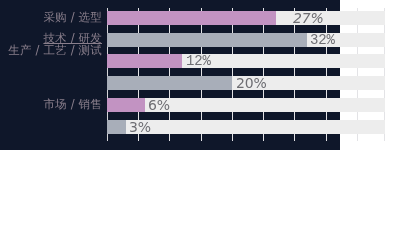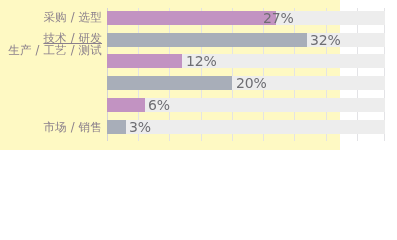--- a/index.html
+++ b/index.html
@@ -10,21 +10,21 @@
   body {
     width: 397px;
     height: 150px;
     font-family: "DejaVu Sans", "Liberation Sans", sans-serif;
     overflow: hidden;
   }
   #chart-root {
     position: relative;
     width: 340px;
     height: 150px;
-    background: #fef9c3;
+    background: #0f172a;
   }
   
   #plot-area {
     position: absolute;
     left: 107px;
     top: 8px;
     width: 278px;
     height: 133px;
   }
   .gridline {
@@ -96,52 +96,52 @@
 </style>
 </head>
 <body>
 
 <div id="chart-root">
 
   <div id="cat-axis">
     <div class="cat-label" style="top:2px;">采购 / 选型</div>
     <div class="cat-label" style="top:23px;text-decoration:underline;">技术 / 研发</div>
     <div class="cat-label" style="top:35px;">生产 / 工艺 / 测试</div>
-    <div class="cat-label" style="top:89px;margin-top:23px;">市场 / 销售</div>
+    <div class="cat-label" style="top:89px;">市场 / 销售</div>
   </div>
 
   <div id="plot-area">
 
     <div class="axis-line"></div>
     <div class="gridline" style="left:31px;"></div>
     <div class="gridline" style="left:62px;"></div>
     <div class="gridline" style="left:94px;"></div>
     <div class="gridline" style="left:125px;"></div>
     <div class="gridline" style="left:156px;"></div>
     <div class="gridline" style="left:187px;"></div>
     <div class="gridline" style="left:219px;"></div>
     <div class="gridline" style="left:250px;"></div>
     <div class="gridline" style="left:277px;"></div>
 
     <div class="row" style="top:3px;">
       <div class="track"></div>
       <div class="bar pink" style="width:169px;"></div>
-      <div class="value-label" style="left:156px;">27%</div>
+      <div class="value-label" style="left:186px;font-style:italic;">27%</div>
     </div>
 
-    <div class="row" style="top:25px;">
+    <div class="row" style="top:25px;font-family:Liberation Mono, monospace;">
       <div class="track"></div>
       <div class="bar gray" style="width:200px;"></div>
       <div class="value-label" style="left:203px;">32%</div>
     </div>
 
     <div class="row" style="top:46px;">
       <div class="track"></div>
       <div class="bar pink" style="width:75px;"></div>
-      <div class="value-label" style="left:79px;">12%</div>
+      <div class="value-label" style="left:79px;font-family:Liberation Mono, monospace;">12%</div>
     </div>
 
     <div class="row" style="top:68px;">
       <div class="track"></div>
       <div class="bar gray" style="width:125px;"></div>
       <div class="value-label" style="left:129px;text-align:right;">20%</div>
     </div>
 
     <div class="row" style="top:90px;">
       <div class="track"></div>

